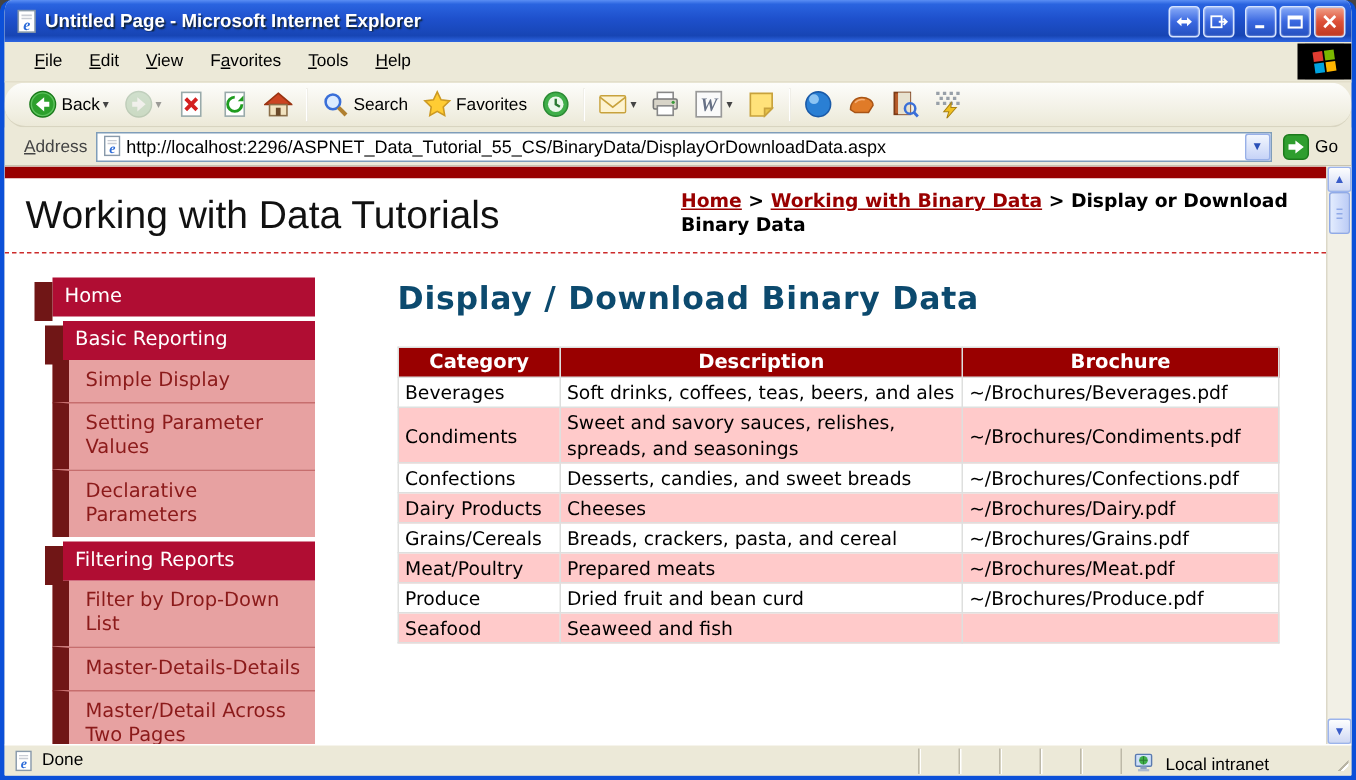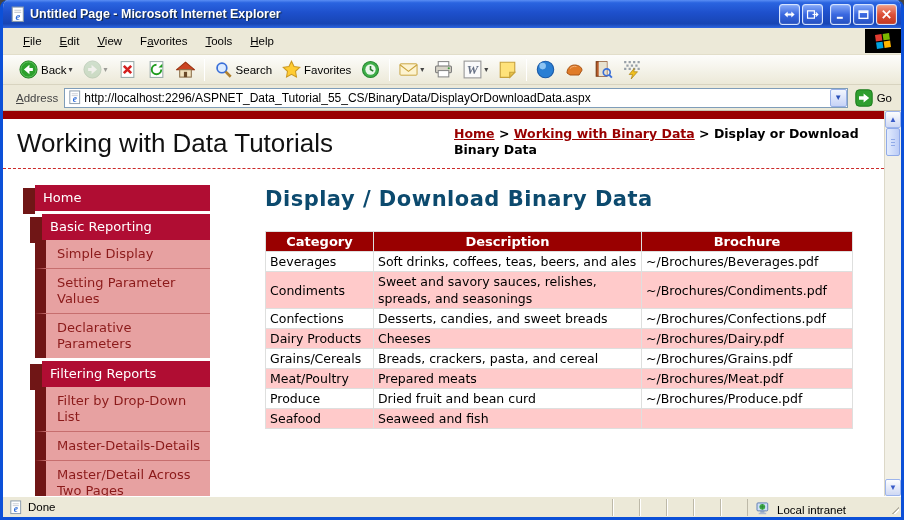--- a/index.html
+++ b/index.html
@@ -23,21 +23,21 @@
   .winbtn.red{background:linear-gradient(180deg,#f0a088 0%,#dd5038 50%,#c03820 100%);}
   .winbtn.gap{margin-left:5px;}
   
   .menubar{height:27px;flex:0 0 27px;display:flex;align-items:center;background:var(--chrome);border-bottom:1px solid #e2deca;position:relative;}
   .grip{width:7px;margin:3px 2px 3px 2px;border-left:2px dotted #b8b4a0;}
   .menuitems{display:flex;align-items:center;flex:1;}
   .menu-item{padding:3px 9px;font-size:11.5px;color:#000;cursor:default;}
   .throbber{width:36px;background:#000;display:flex;align-items:center;justify-content:center;}
   .throbber svg{width:26px;height:24px;}
   
-  .toolbar{height:30px;flex:0 0 30px;display:flex;align-items:center;background:linear-gradient(180deg,#fdfdfb,#ece9d8);border-bottom:1px solid #d8d4c0;}
+  .toolbar{height:30px;flex:0 0 30px;display:flex;align-items:center;background:linear-gradient(180deg,#fdfdfb,#ece9d8);border-bottom:1px solid #d8d4c0;border-radius:14px;}
   .tbar-items{display:flex;align-items:center;height:100%;}
   .tbtn{display:flex;align-items:center;gap:3px;padding:2px 5px;height:26px;border-radius:3px;}
   .tbtn .icn{width:19px;height:19px;display:inline-block;}
   .tlabel{font-size:11.5px;}
   .tdrop{font-size:8px;color:#444;margin-left:-1px;}
   .tbtn.disabled{opacity:0.5;}
   .tsep{width:1px;height:22px;background:#c8c4b0;margin:0 4px;border-right:1px solid #fff;}
   
   .addressbar{height:26px;flex:0 0 26px;display:flex;align-items:center;background:var(--chrome);border-bottom:1px solid #c8c4b0;padding-right:2px;}
   .addr-label{font-size:11.5px;color:#444;margin:0 6px 0 2px;}

